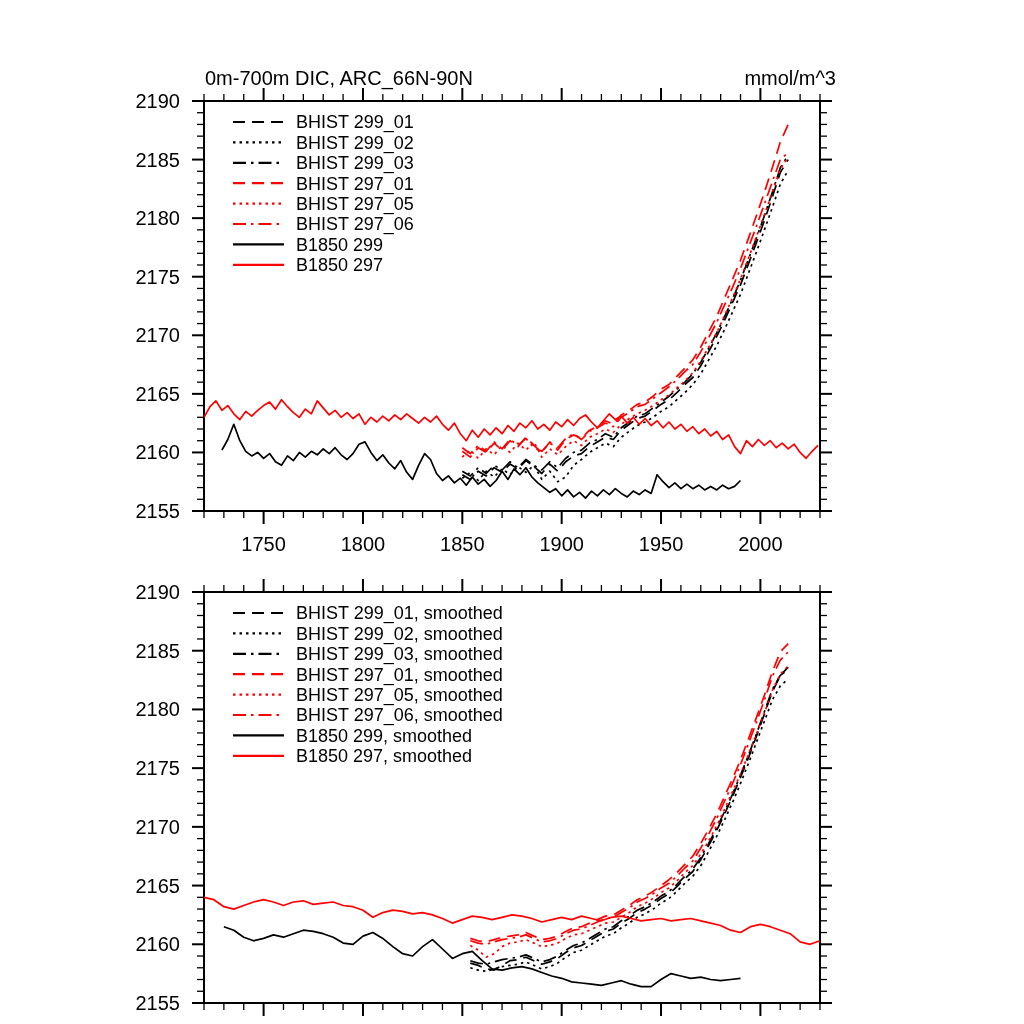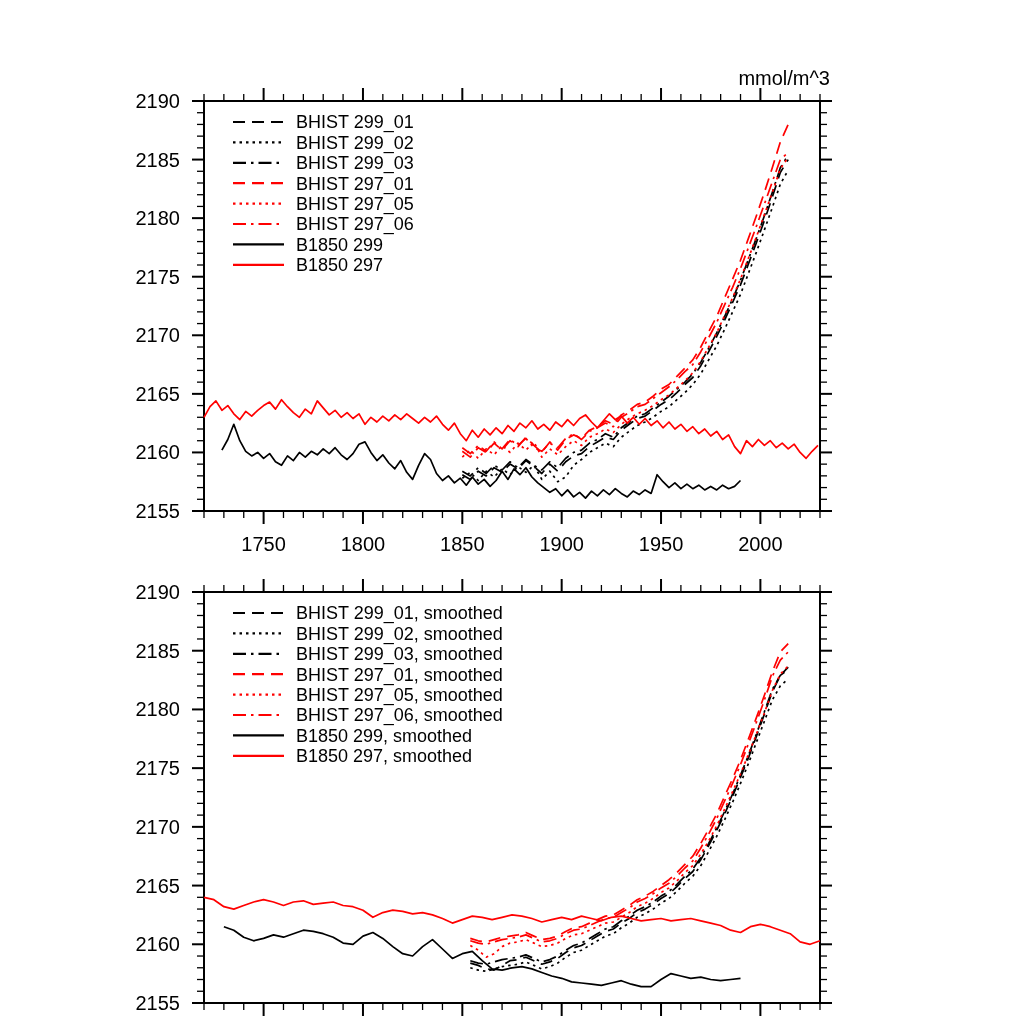--- a/index.html
+++ b/index.html
@@ -1,27 +1,28 @@
 <!DOCTYPE html>
 <html><head>
 <meta charset="utf-8">
 <style>
   html,body{margin:0;padding:0;background:#ffffff;}
   .figure{position:relative;width:1024px;height:1024px;background:#ffffff;overflow:hidden;
           font-family:"Liberation Sans", sans-serif;color:#000;}
   .chart-title{position:absolute;top:67px;font-size:20px;color:#000;white-space:nowrap;}
   .title-left{left:205px;}
-  .title-right{right:194px;}
+  .title-right{right:188px;}
   svg{position:absolute;left:0;top:0;}
   svg text{font-family:"Liberation Sans", sans-serif;fill:#000;}
 </style>
 </head>
 <body>
 
 <div class="figure">
+  <div class="chart-title title-left">0m-700m DIC, ARC_66N-90N</div>
   <div class="chart-title title-right">mmol/m^3</div>
   <svg id="chart-svg" width="1024" height="1024" viewBox="0 0 1024 1024">
       <g>
         <rect x="204" y="101" width="616" height="410" fill="none" stroke="#000" stroke-width="2"></rect>
         <g>
           <line x1="204" y1="511" x2="204" y2="518" stroke="#000" stroke-width="1.3"></line>
           <line x1="204" y1="101" x2="204" y2="94" stroke="#000" stroke-width="1.3"></line>
           <line x1="223.8709677419355" y1="511" x2="223.8709677419355" y2="518" stroke="#000" stroke-width="1.3"></line>
           <line x1="223.8709677419355" y1="101" x2="223.8709677419355" y2="94" stroke="#000" stroke-width="1.3"></line>
           <line x1="243.74193548387098" y1="511" x2="243.74193548387098" y2="518" stroke="#000" stroke-width="1.3"></line>

